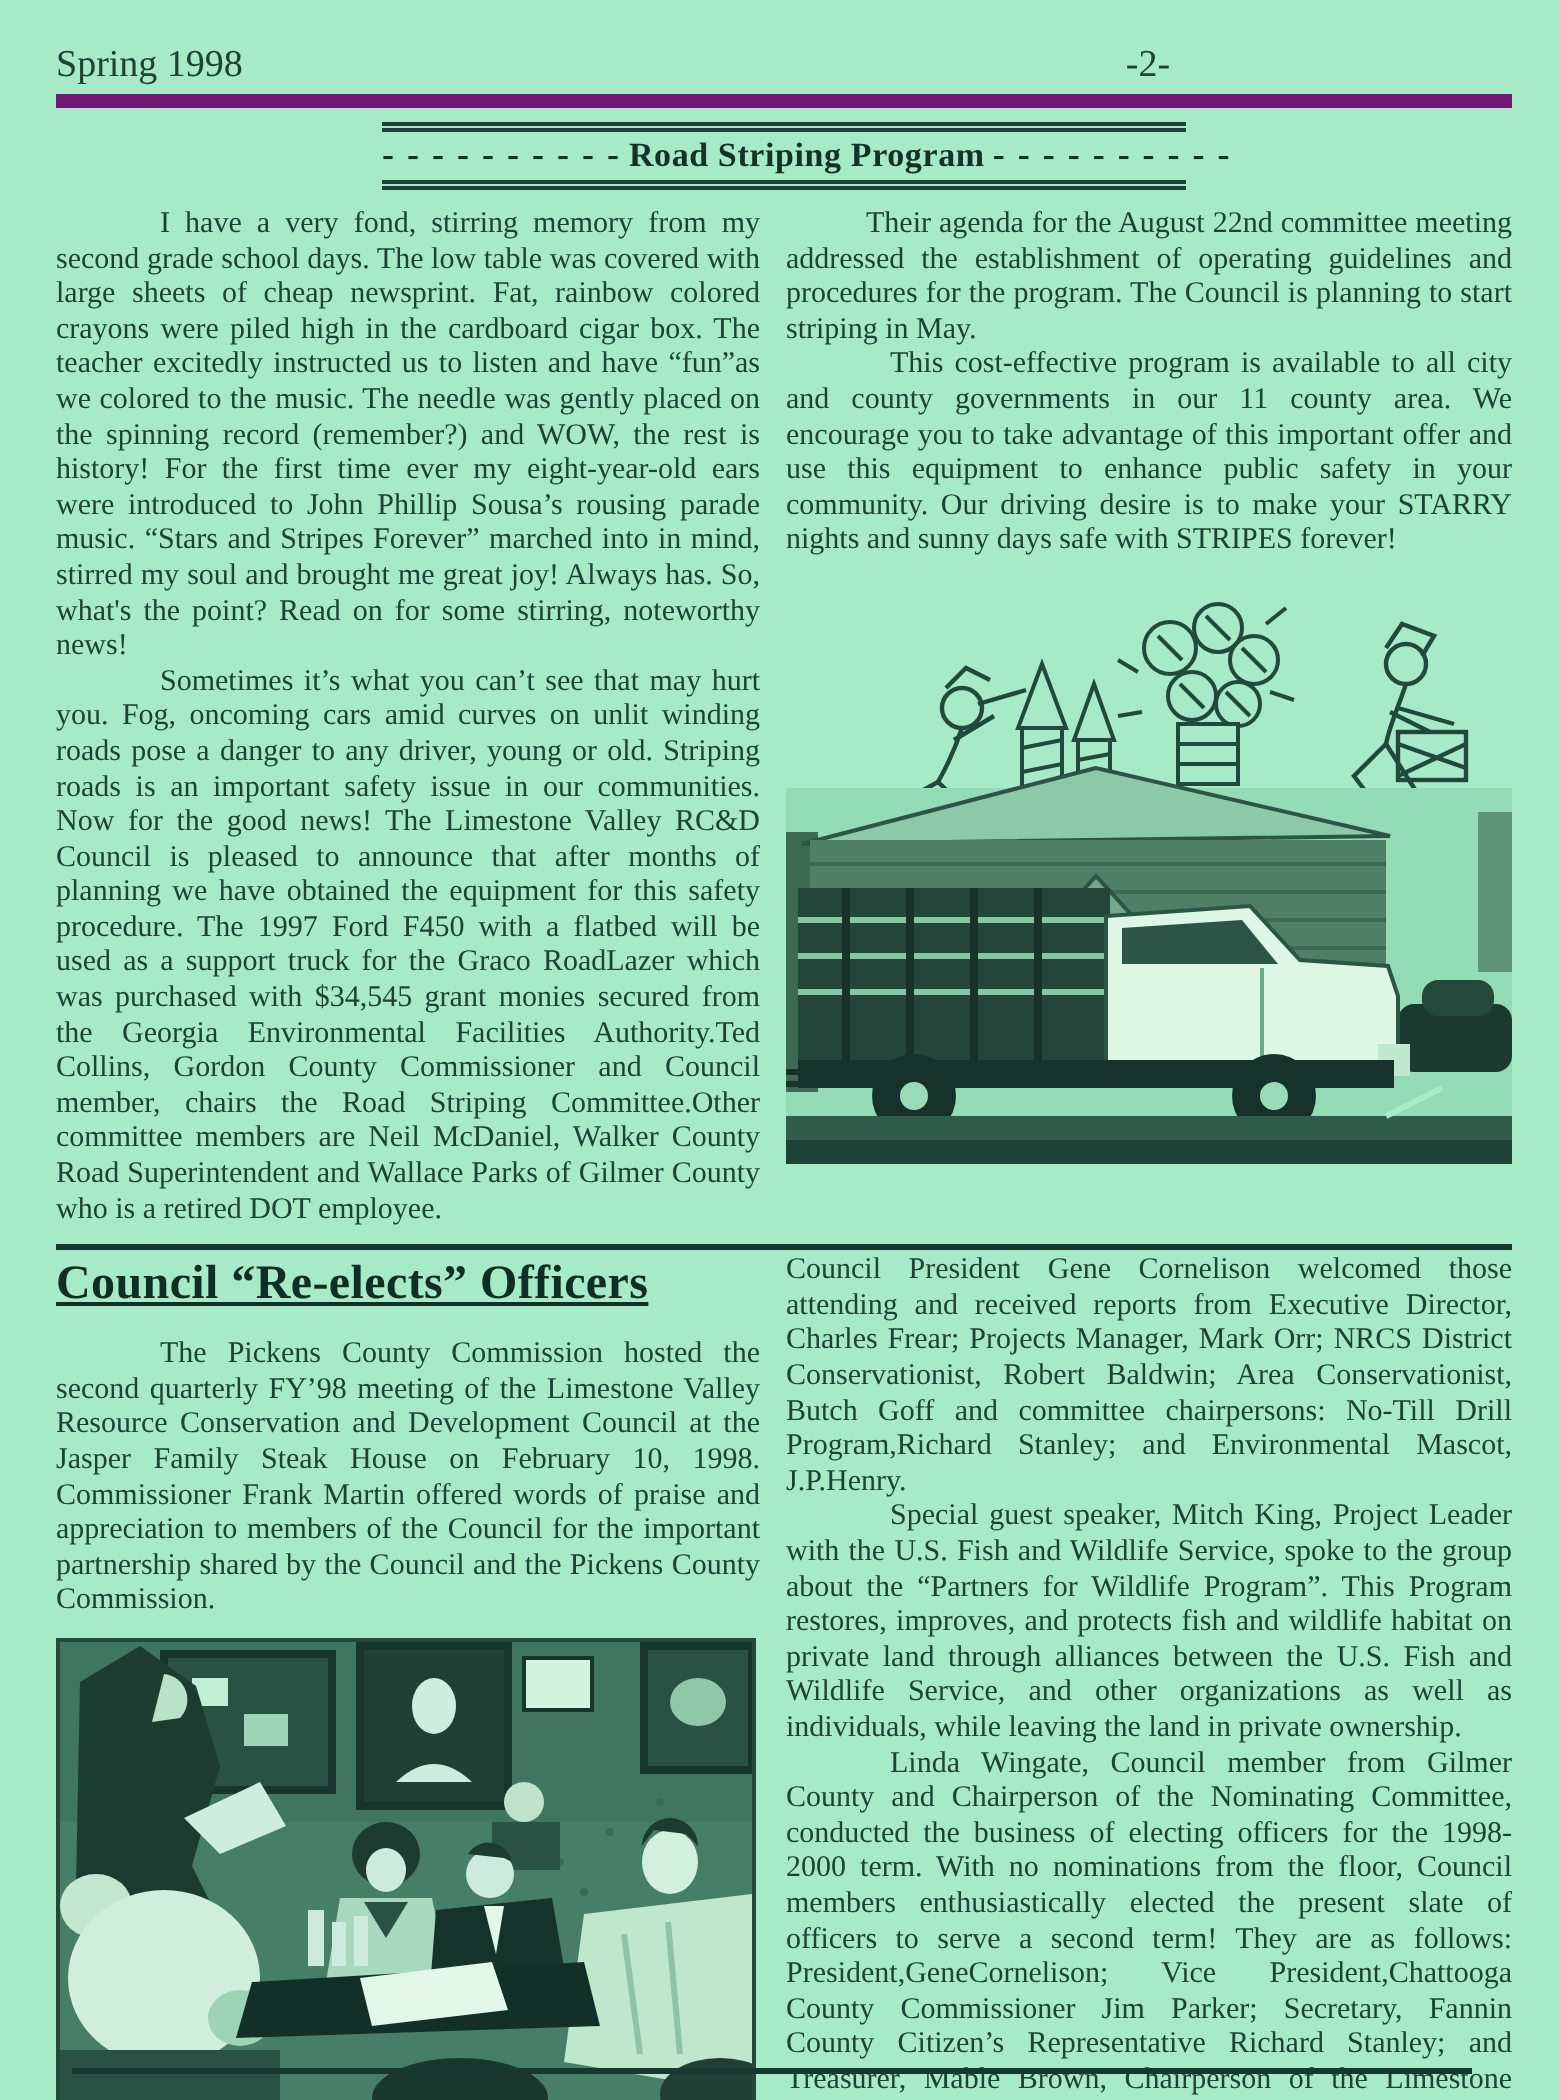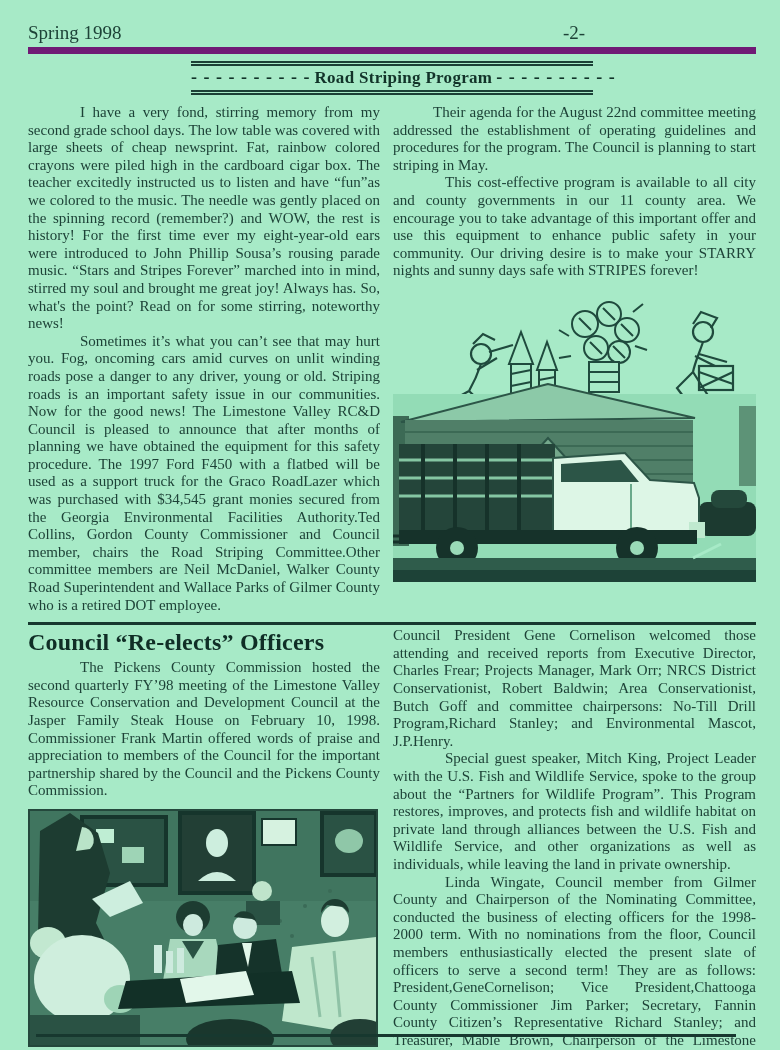--- a/index.html
+++ b/index.html
@@ -24,21 +24,21 @@
   .banner b{font-size:17px;letter-spacing:.3px;color:#123329;}
   .banner .dash{font-weight:bold;font-size:18px;letter-spacing:1px;color:#123329;}
   
   .row{display:flex;gap:13px;}
   .col-l{width:352px;flex:none;}
   .col-r{width:363px;flex:none;}
   p{margin:0;font-size:15px;line-height:17.6px;text-align:justify;}
   p.ind{text-indent:52px;}
   
   .divider{border-top:3px solid #17382f;margin-top:8px;}
-  h2{margin:2px 0 3px 0;font-size:24px;color:#102e26;letter-spacing:.2px;}
+  h2{margin:2px 0 13px 0;font-size:24px;color:#102e26;letter-spacing:.2px;text-decoration:underline;}
   
   .truck-fig{margin-top:16px;width:363px;}
   .meet-fig{margin-top:9px;width:346px;border:2px solid #24483c;background:#477e67;line-height:0;}
   
   .bottom-rule{position:absolute;left:36px;right:44px;bottom:13px;border-top:3px solid #17382f;}
   svg{display:block;}
 </style>
 </head>
 <body>
 

